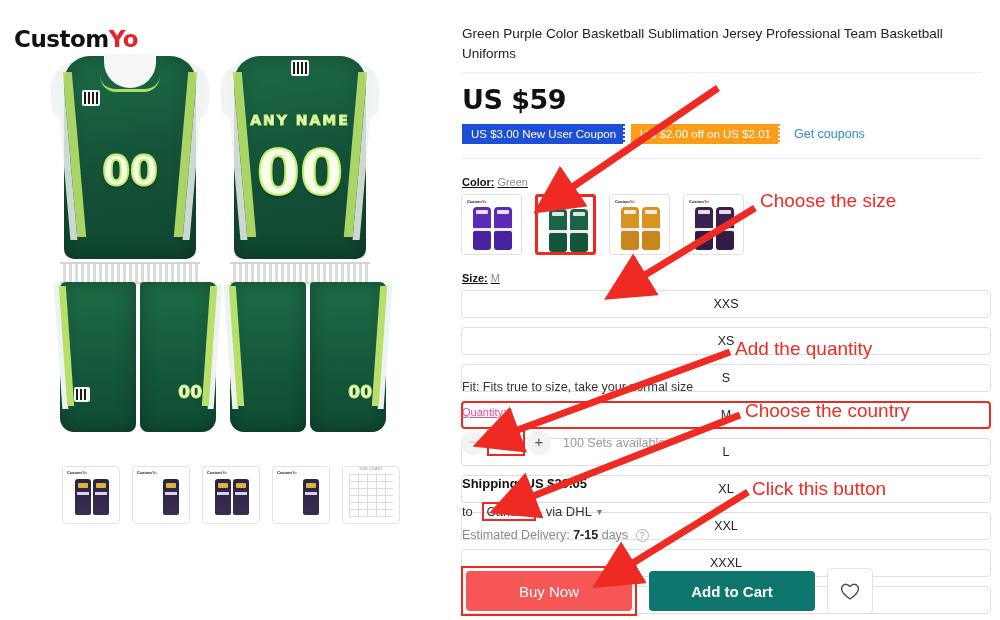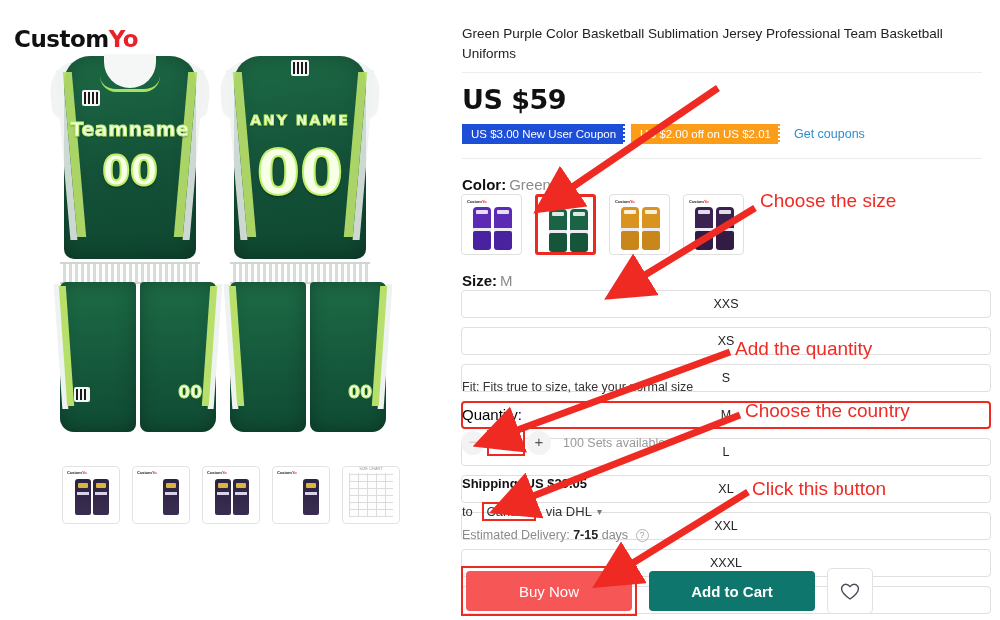--- a/index.html
+++ b/index.html
@@ -143,21 +143,21 @@
     position:relative;
   }
   .cpn.red { background:#1d4ed8; }
   .cpn.org { background:#fb9d18; }
   .cpn::after{
     content:""; position:absolute; right:-1px; top:0; width:3px; height:100%;
     background:repeating-linear-gradient(0deg,#fff 0 2px,transparent 2px 4px);
   }
   #getcoupons { color:#2a8fd0; font-size:12.5px; margin-left:8px; cursor:pointer; }
 
-  .lbl { position:absolute; font-size:15px; color:#111; font-weight:bold; }
+  .lbl { position:absolute; font-size:11px; color:#111; font-weight:bold;text-decoration:underline; }
   .lbl span.val { font-weight:normal; color:#8b8b8b; margin-left:3px; }
 
   #colorlabel { left:7px; top:176px; }
   #swatches { position:absolute; left:6px; top:194px; display:flex; gap:13px; }
   .sw {
     width:61px; height:61px; border:1px solid #e0e0e0; border-radius:4px;
     background:#fff; position:relative; overflow:hidden; cursor:pointer;
   }
   .sw.sel { border:3px solid #ec2a22; border-radius:3px; }
   .swlogo { position:absolute; left:5px; top:4px; font-size:4px; font-weight:bold; color:#111; }
@@ -175,21 +175,21 @@
   #sizes { position:absolute; left:6px; top:290px; width:530px;
            display:flex; flex-wrap:wrap; gap:9px 9px;flex-direction:column; }
   .size {
     min-width:45px; height:28px; line-height:26px; padding:0 10px;
     border:1px solid #dfdfdf; border-radius:4px; background:#fff;
     font-size:12.5px; color:#222; text-align:center; cursor:pointer;
   }
   .size.sel { border:2px solid #ec2a22; line-height:24px; }
 
   #fit { position:absolute; left:7px; top:380px; font-size:12.5px; color:#333; }
-  #qtylabel { left:7px; top:406px; font-weight:normal; color:#000000; }
+  #qtylabel { left:7px; top:406px; font-weight:normal; color:#ec4899; }
 
   #qtyrow { position:absolute; left:6px; top:430px; display:flex; align-items:center; }
   .qbtn { width:24px; height:24px; border-radius:50%; background:#f3f3f3;
           text-align:center; line-height:22px; font-size:15px; cursor:pointer; }
   .qbtn.minus { color:#c9c9c9; }
   .qbtn.plus { color:#555; }
   #qtybox {
     width:38px; height:26px; border:2px solid #ec2a22; margin:0 2px;
     text-align:center; line-height:22px; font-size:13px; color:#111; background:#fff;
   }
@@ -249,21 +249,20 @@
           <div class="shoulderL"></div>
           <div class="shoulderR"></div>
           <div class="body">
             <div class="sideWhite l"></div>
             <div class="sideWhite r"></div>
             <div class="sideStripe l"></div>
             <div class="sideStripe r"></div>
             <div class="neck"></div>
             <div class="neckTrimG"></div>
             <div class="chest-logo"></div>
-            <div class="teamtext">Teamname</div>
             <div class="numtext">00</div>
           </div>
           <div class="waistband"></div>
           <div class="shorts">
             <div class="legL">
               <div class="legwhite l"></div>
               <div class="legstripe l"></div>
               <div class="shortlogo"></div>
             </div>
             <div class="legR">

